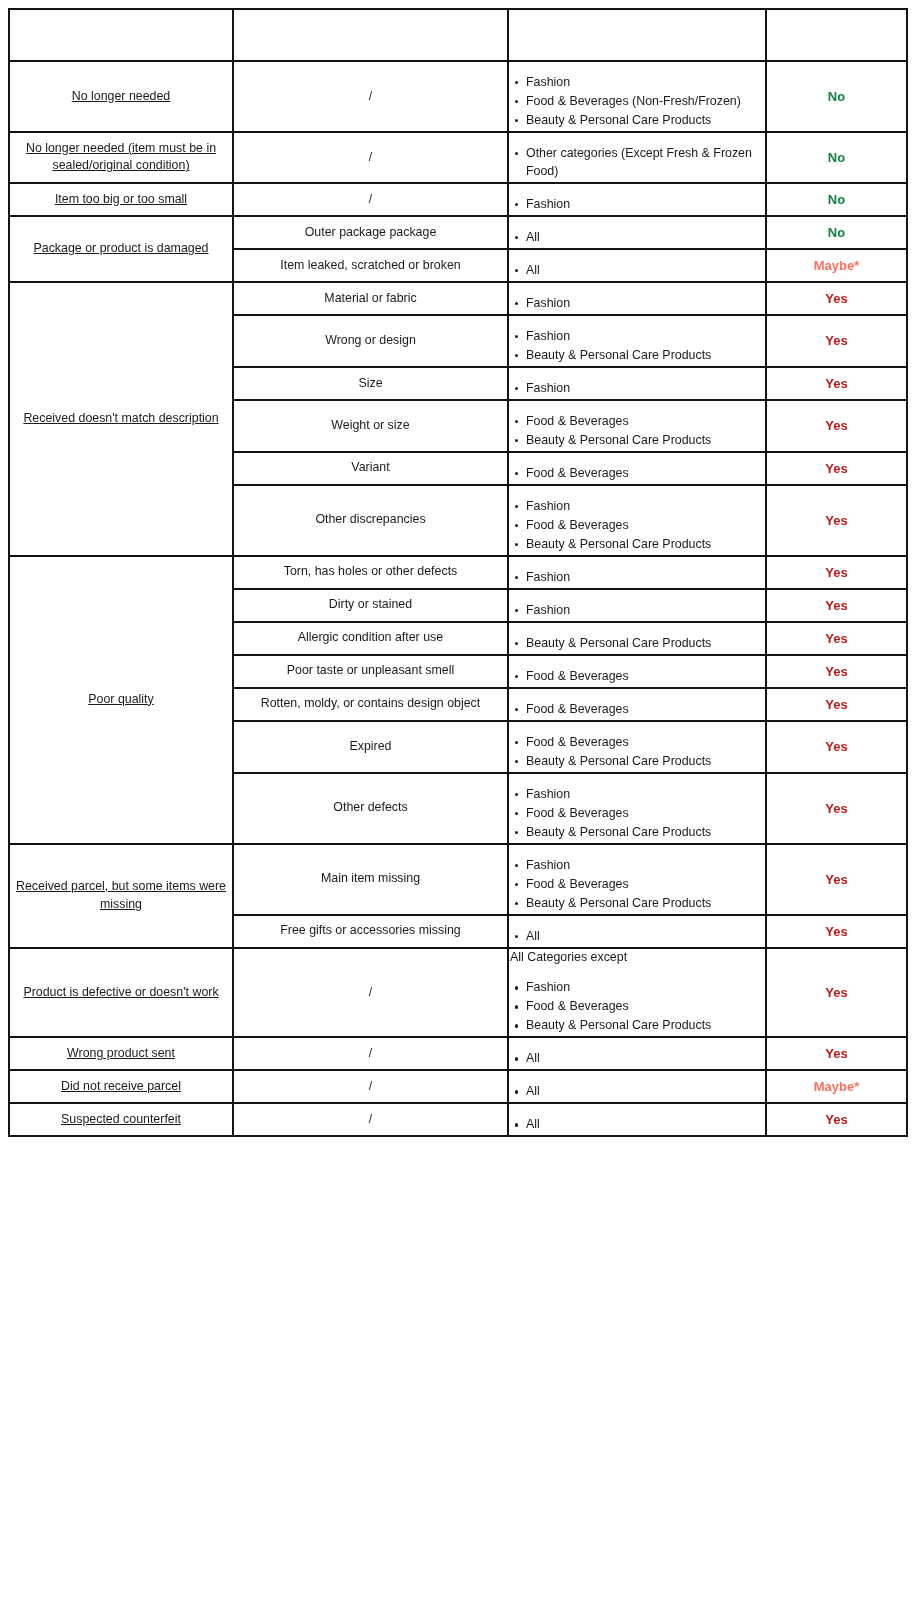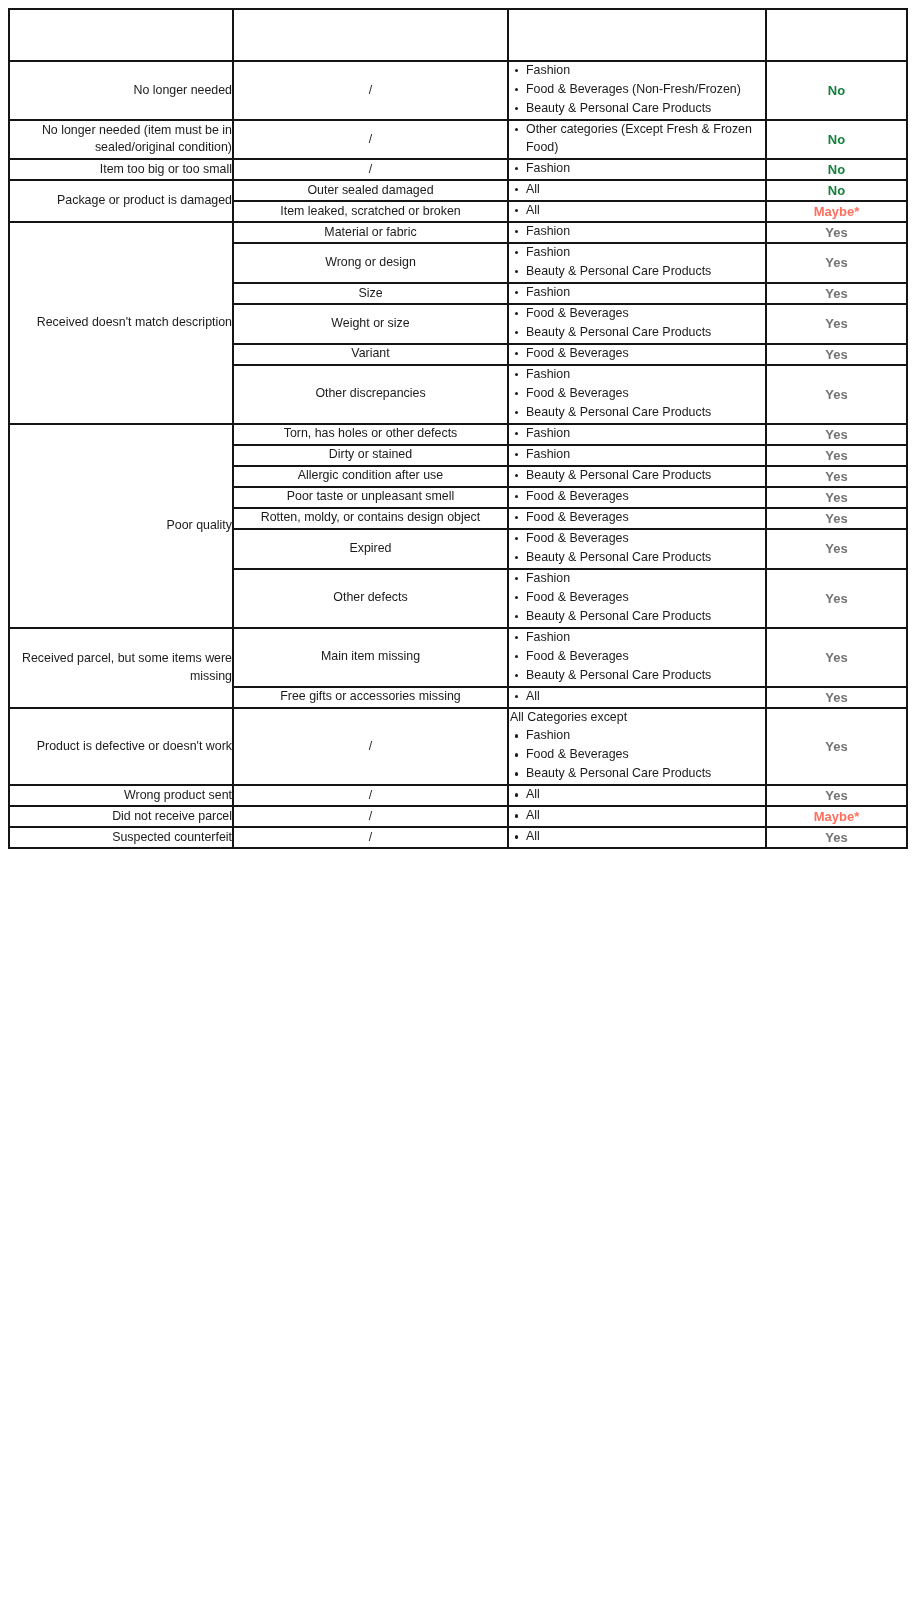--- a/index.html
+++ b/index.html
@@ -42,24 +42,25 @@
     background: #fb0055;
     color: #ffffff;
     font-size: 16.5px;
     font-weight: bold;
     text-align: center;
     height: 50px;
     letter-spacing: 0.1px;
     border-color: #141414;
   }
   td.main-cell {
-    text-align: right;
+    text-align: center;
     font-size: 12.4px;
     line-height: 1.42;
     padding: 6px 14px;
+    text-decoration: underline;
   }
   td.sub-cell {
     text-align: center;
     font-size: 12.4px;
     line-height: 1.42;
     padding: 6px 8px;
   }
   td.cat-cell {
     text-align: left;
     font-size: 12.4px;
@@ -67,21 +68,21 @@
     padding: 7px 10px 7px 12px;
   }
   td.impact-cell {
     text-align: center;
     font-size: 13px;
     font-weight: bold;
     padding: 6px 4px;
   }
   ul.cats {
     margin: 0;
-    padding: 0 0 0 17px;
+    padding: 12px 0 0 17px;
     list-style: none;
   }
   ul.cats li {
     position: relative;
     padding-left: 0;
     margin: 0 0 1px 0;
   }
   ul.cats li::before {
     content: "";
     position: absolute;
@@ -89,21 +90,21 @@
     top: 7px;
     width: 3.4px;
     height: 3.4px;
     border-radius: 50%;
     background: #1b1b1b;
   }
   .cat-lead {
     margin: 0 0 1px 1px;
   }
   .imp-no   { color: #15803d; }
-  .imp-yes  { color: #737373; }
+  .imp-yes  { color: #b91c1c; }
   .imp-maybe{ color: #ff6f5e; border-radius: 9px; }
   .slash { font-size: 13px; color: #2a2a2a; }
 </style>
 </head>
 <body>
 
 <div id="page">
   <table class="rt">
     <colgroup>
       <col class="c1">
@@ -147,21 +148,21 @@
           <td class="sub-cell slash">/</td>
           <td class="cat-cell">
             <ul class="cats">
               <li>Fashion</li>
             </ul>
           </td>
           <td class="impact-cell imp-no">No</td>
         </tr>
         <tr>
           <td class="main-cell" rowspan="2">Package or product is damaged</td>
-          <td class="sub-cell">Outer sealed damaged</td>
+          <td class="sub-cell">Outer package package</td>
           <td class="cat-cell">
             <ul class="cats">
               <li>All</li>
             </ul>
           </td>
           <td class="impact-cell imp-no">No</td>
         </tr>
         <tr>
           <td class="sub-cell">Item leaked, scratched or broken</td>
           <td class="cat-cell">

